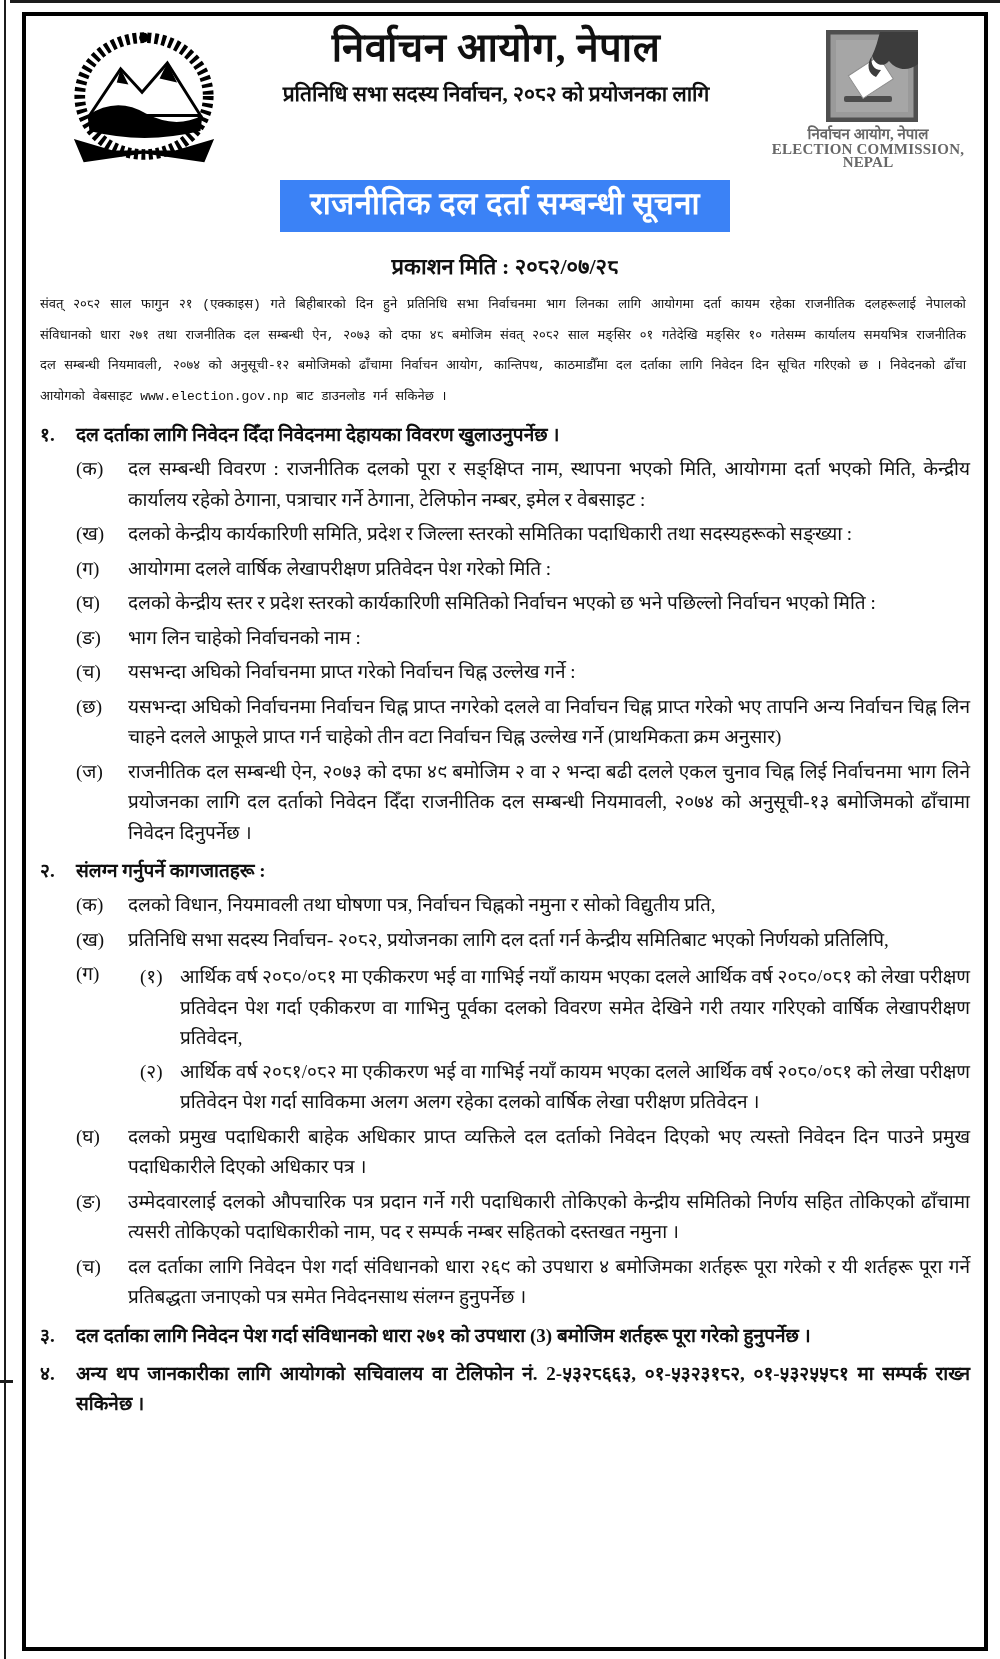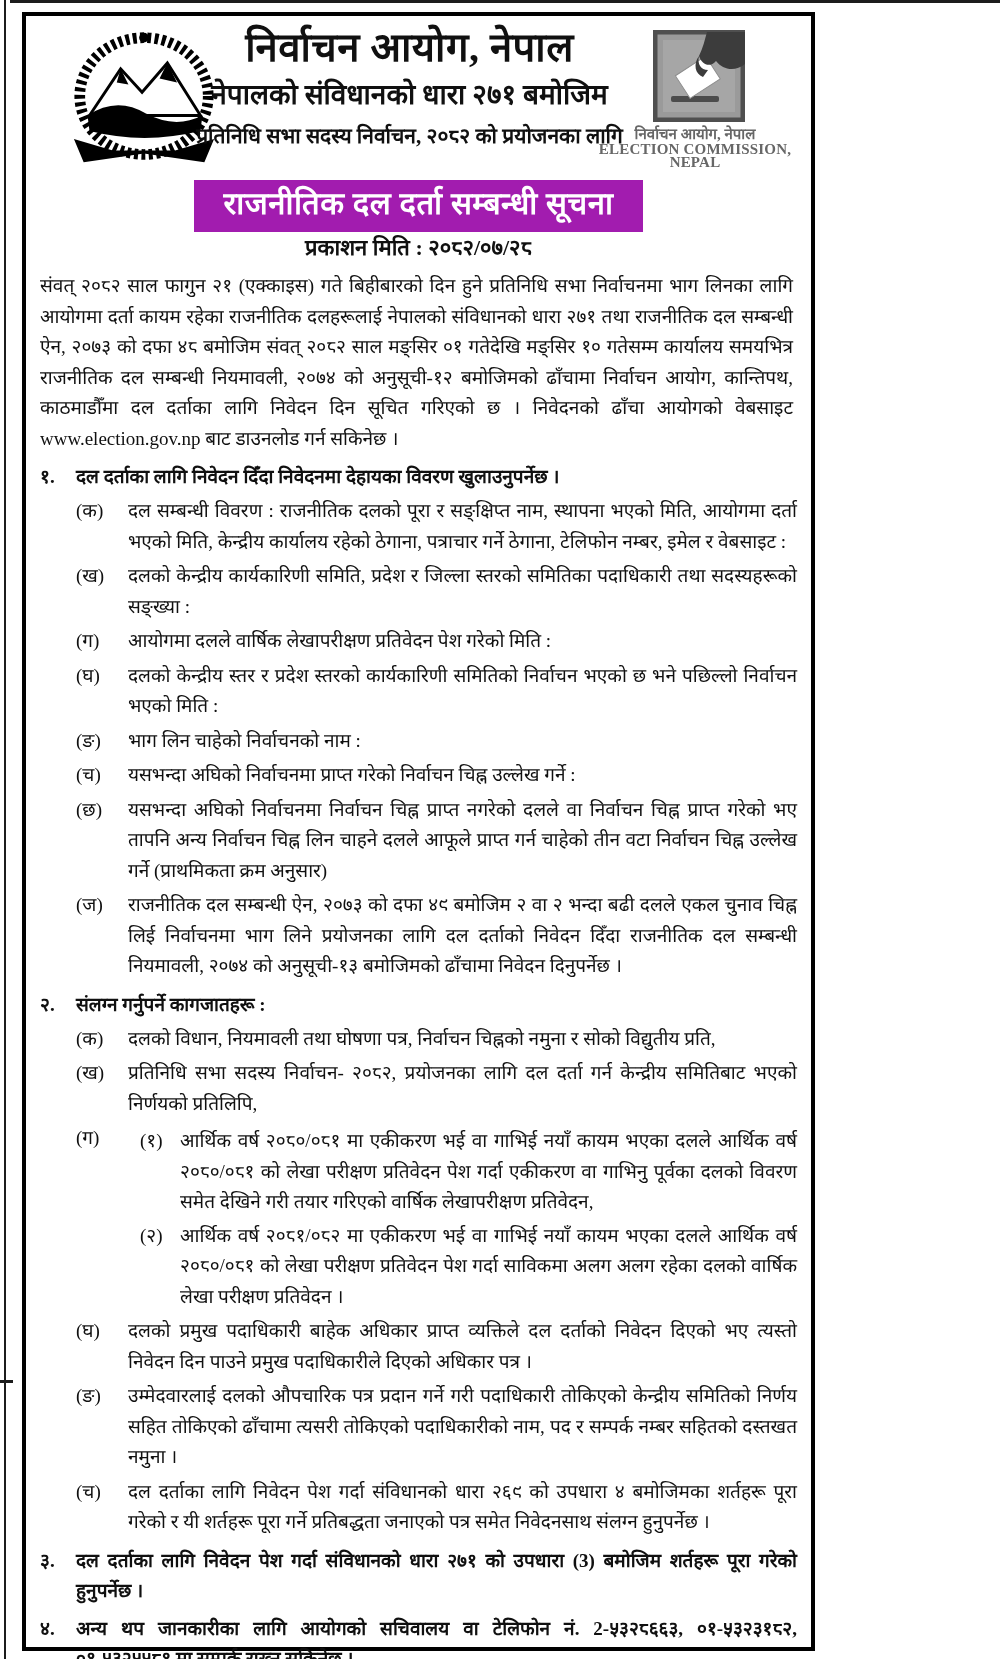--- a/index.html
+++ b/index.html
@@ -5,41 +5,41 @@
   html,body{margin:0;padding:0;}
   body{
     width:1000px;height:1659px;position:relative;background:#ffffff;
     font-family:"Liberation Serif","DejaVu Sans",sans-serif;color:#101010;
     -webkit-font-smoothing:antialiased;overflow:hidden;
   }
   .top-rule{position:absolute;left:10px;top:0;width:990px;height:3px;background:#1c1c1c;}
   .left-rule{position:absolute;left:4px;top:0;width:2px;height:1659px;background:#1c1c1c;}
   .left-tick{position:absolute;left:0;top:1380px;width:13px;height:3px;background:#1c1c1c;}
   .doc{
-    position:absolute;left:22px;top:12px;width:793px;height:1639px;
+    position:absolute;left:22px;top:12px;width:966px;height:1639px;
     border:4px solid #000;box-sizing:border-box;background:#fff;
     padding:6px 14px 8px 14px;
   }
   .header{position:relative;height:150px;}
   .emblem{position:absolute;left:14px;top:4px;width:180px;height:146px;}
   .header-center{position:absolute;left:150px;right:168px;top:0;text-align:center;}
   .org-name{font-size:40px;font-weight:bold;line-height:52px;letter-spacing:.5px;}
   .h-sub{font-size:28px;font-weight:bold;line-height:42px;}
   .h-sub2{font-size:21px;font-weight:bold;line-height:40px;white-space:nowrap;}
   .ec-logo{position:absolute;right:52px;top:8px;width:92px;height:92px;}
   .ec-caption{position:absolute;right:-8px;top:104px;width:220px;text-align:center;color:#676767;}
   .ec-caption .np{font-size:15px;font-weight:bold;line-height:17px;}
   .ec-caption .en{font-size:15px;font-weight:bold;line-height:13px;letter-spacing:.2px;}
   .title-bar{
-    margin:8px auto 0 auto;width:fit-content;background:#a21caf;color:#fff;
+    margin:8px auto 0 auto;width:fit-content;background:#3b82f6;color:#fff;
     font-size:31px;font-weight:bold;line-height:40px;padding:4px 30px 8px 30px;
     letter-spacing:.5px;
   }
-  .pub-date{text-align:center;font-weight:bold;font-size:22px;line-height:30px;margin-top:1px;}
-  .intro{font-size:19px;line-height:30.5px;text-align:justify;margin:8px 4px 0 0;}
+  .pub-date{text-align:center;font-weight:bold;font-size:22px;line-height:30px;margin-top:20px;}
+  .intro{font-size:13px;line-height:30.5px;text-align:justify;margin:8px 4px 0 0;font-family:Liberation Mono, monospace;}
   .sections{margin-top:2px;}
   .section{margin-top:8px;}
   .sec-head{display:flex;font-weight:bold;font-size:19px;line-height:30px;}
   .sec-num{flex:none;width:36px;}
   .sec-title{flex:1;text-align:justify;}
   .sec-items{margin-left:36px;}
   .item{display:flex;font-size:19px;line-height:30.5px;margin-top:4px;}
   .item-label{flex:none;width:52px;}
   .item-body{flex:1;}
   .item-text{text-align:justify;}
@@ -63,21 +63,20 @@
       <path d="M34,92 L66,44 L88,68 L114,38 L148,92 Z" fill="#ffffff" stroke="#000" stroke-width="3"></path>
       <path d="M66,44 L74,60 L62,58 Z" fill="#000"></path>
       <path d="M114,38 L124,58 L106,54 Z" fill="#000"></path>
       <path d="M32,92 Q62,72 92,90 Q122,106 150,92 L148,108 Q90,122 34,108 Z" fill="#000"></path>
       <path d="M18,116 L58,128 L122,128 L162,116 L152,140 L90,131 L28,140 Z" fill="#000"></path>
       <circle cx="90" cy="12" r="5" fill="#000"></circle>
     </svg>
 
     <div class="header-center">
       <div class="org-name">निर्वाचन आयोग, नेपाल</div>
-      <div class="h-sub">नेपालको संविधानको धारा २७१ बमोजिम</div>
       <div class="h-sub2">प्रतिनिधि सभा सदस्य निर्वाचन, २०८२ को प्रयोजनका लागि</div>
     </div>
 
     <svg class="ec-logo" viewBox="0 0 92 92" aria-hidden="true">
       <rect x="2" y="2" width="88" height="88" fill="#9a9a9a" stroke="#4f4f4f" stroke-width="5"></rect>
       <rect x="10" y="10" width="72" height="72" fill="#a6a6a6"></rect>
       <rect x="18" y="66" width="48" height="6" rx="2" fill="#4c4c4c"></rect>
       <g transform="rotate(-33 44 46)">
         <rect x="26" y="34" width="36" height="27" fill="#ffffff" stroke="#8d8d8d" stroke-width="1"></rect>
       </g>

